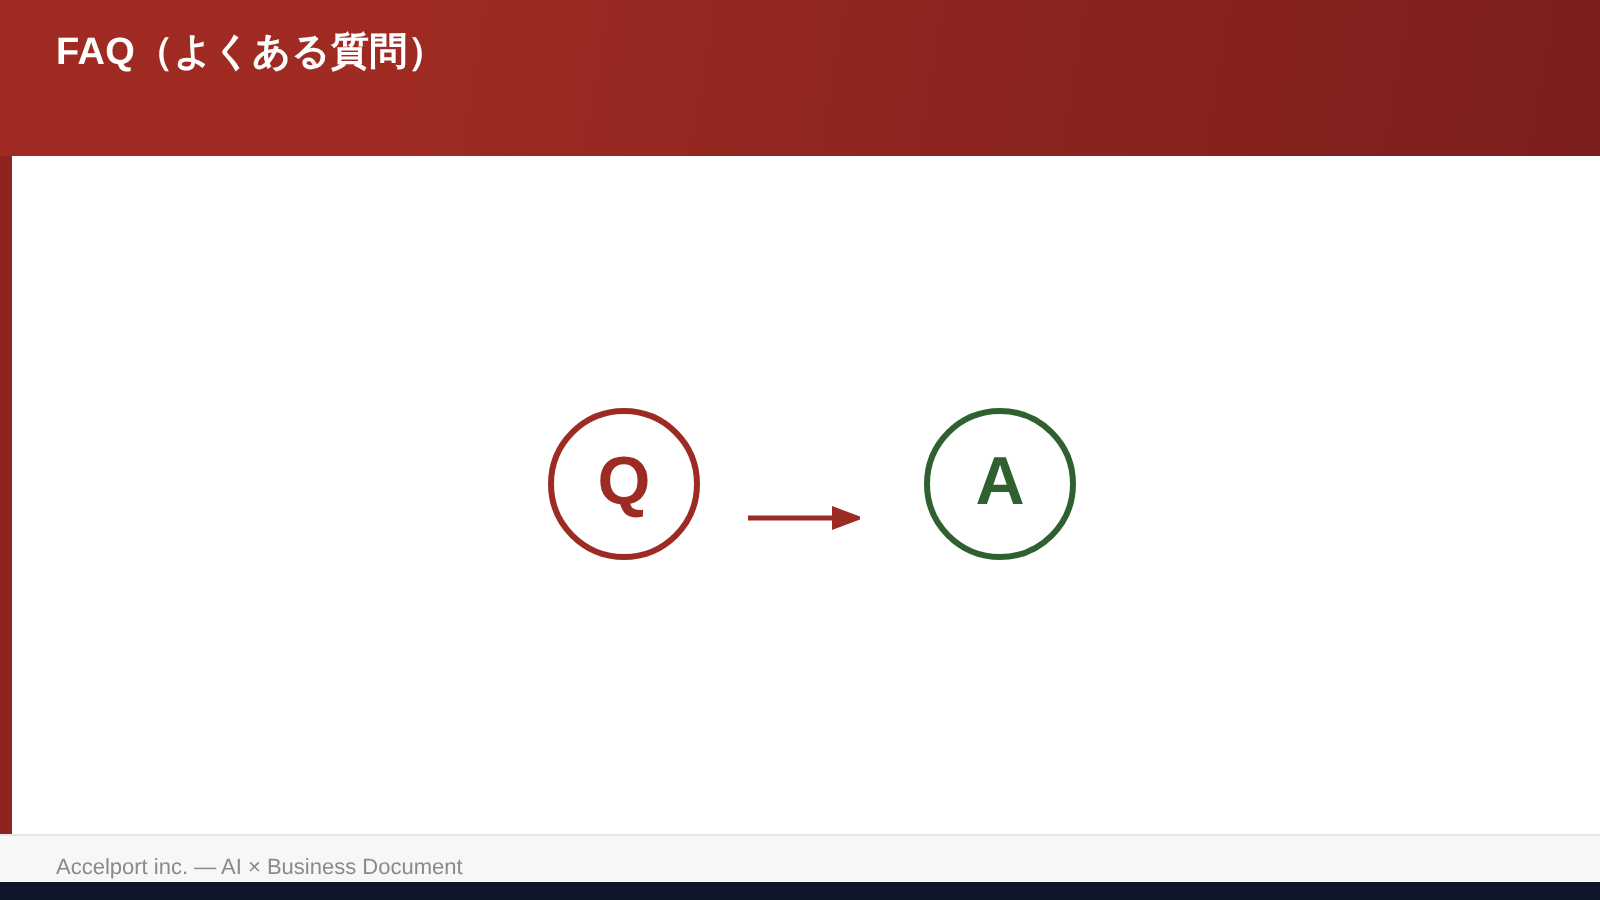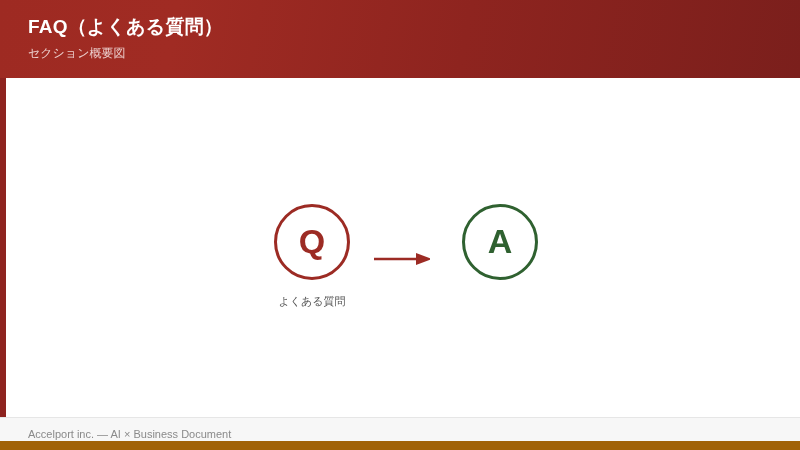--- a/index.html
+++ b/index.html
@@ -11,21 +11,21 @@
     height: 450px;
     overflow: hidden;
     background: #ffffff;
     font-family: "Liberation Sans", "DejaVu Sans", sans-serif;
     -webkit-font-smoothing: antialiased;
   }
   .slide {
     position: relative;
     width: 800px;
     height: 450px;
-    background: #a16207;
+    background: #0f172a;
     box-sizing: border-box;
   }
 
   
   .header {
     position: absolute;
     left: 0;
     top: 0;
     width: 800px;
     height: 78px;
@@ -155,33 +155,31 @@
     white-space: nowrap;
   }
 </style>
 </head>
 <body>
 
 <div class="slide">
 
   <div class="header">
     <div class="header-title">FAQ（よくある質問）</div>
-    <div class="header-subtitle">セクション概要図</div>
   </div>
 
   <div class="left-accent"></div>
 
   <div class="canvas">
     <div class="diagram">
 
       <div class="node node-q">
         <div class="node-circle">
           <span>Q</span>
         </div>
-        <div class="node-caption">よくある質問</div>
       </div>
 
       <div class="arrow">
         <svg width="56" height="14" viewBox="0 0 56 14" xmlns="http://www.w3.org/2000/svg">
           <line x1="0" y1="7" x2="44" y2="7" stroke="#9c2b24" stroke-width="2.5"></line>
           <polygon points="42,1 58,7 42,13" fill="#9c2b24"></polygon>
         </svg>
       </div>
 
       <div class="node node-a">

